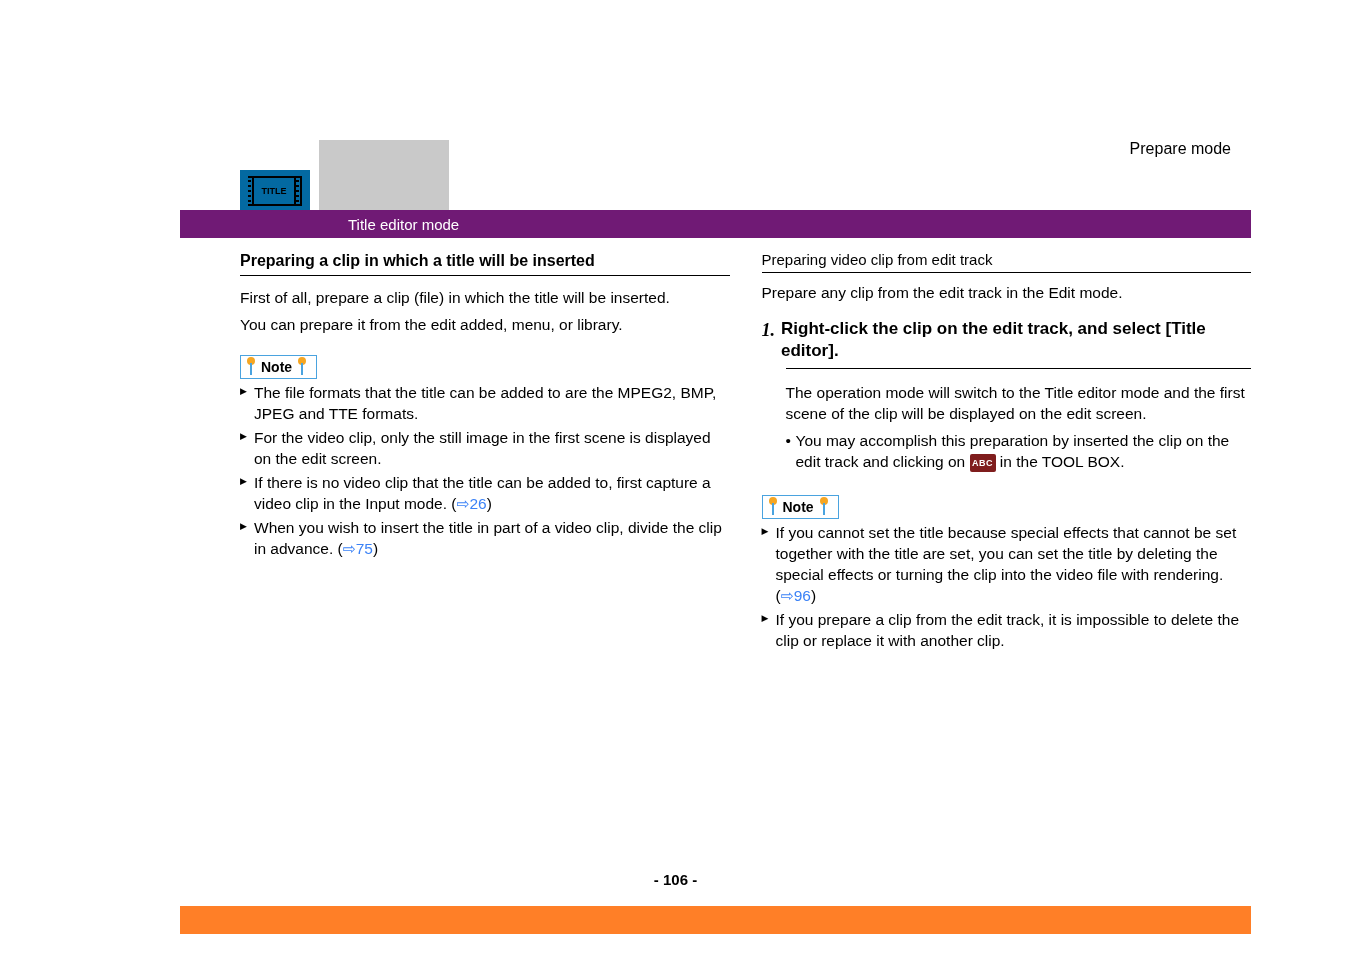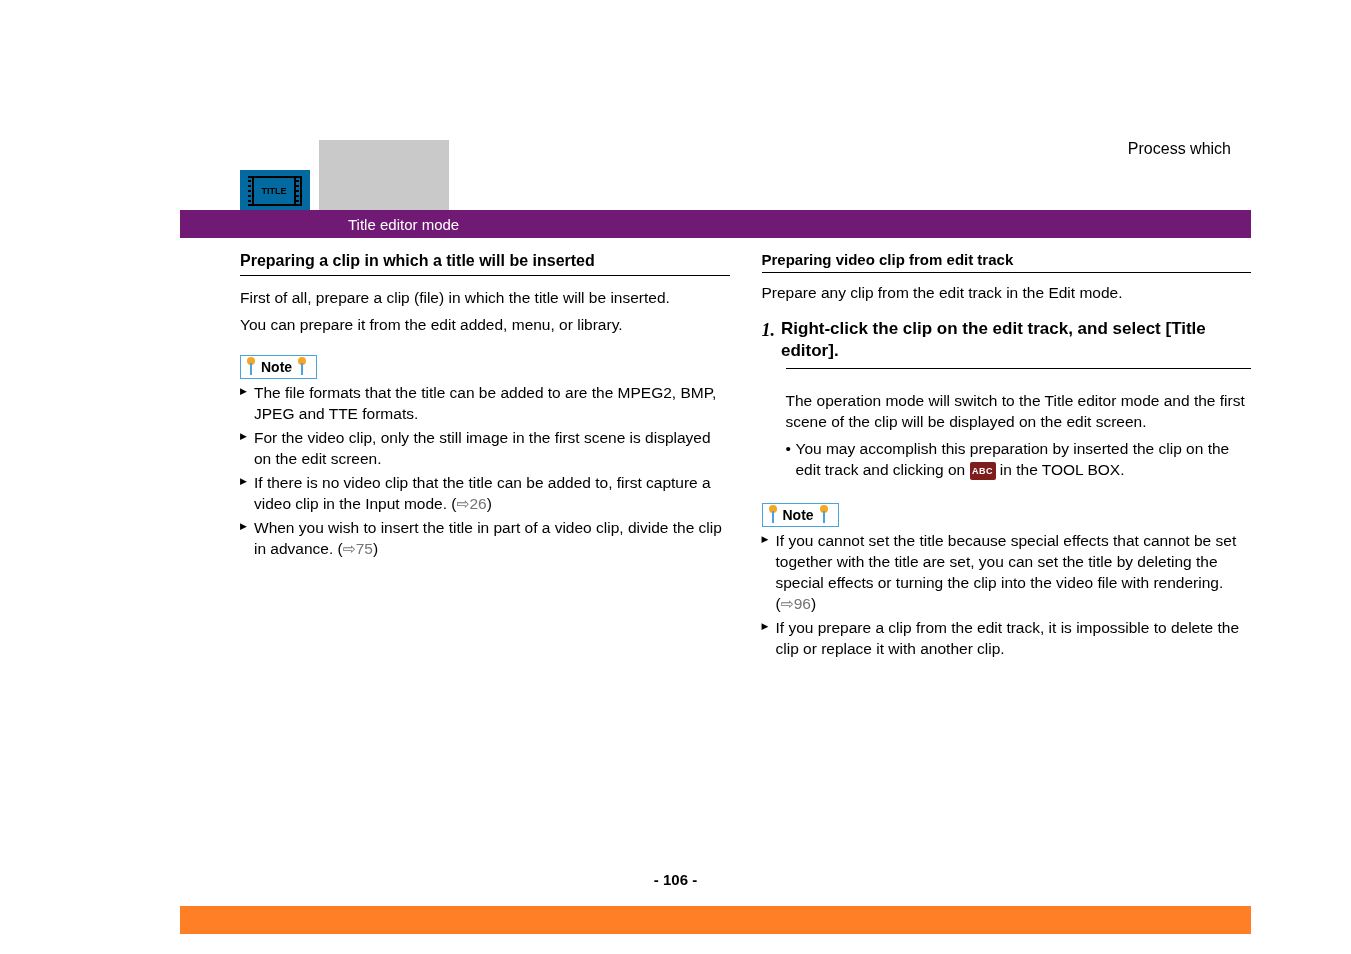--- a/index.html
+++ b/index.html
@@ -98,21 +98,21 @@
   }
   .col h3.heading {
     font-size: 16px;
     font-weight: bold;
     border-bottom: 1.5px solid #000;
     padding-bottom: 3px;
     margin-bottom: 12px;
   }
   .col h4.subheading {
     font-size: 15px;
-    font-weight: bold;
+    font-weight: normal;
     border-bottom: 1px solid #000;
     padding-bottom: 2px;
     margin-bottom: 10px;
   }
   .col p { margin-bottom: 6px; }
   .note-box {
     display: inline-flex;
     align-items: center;
     border: 1.5px solid #4aa3df;
     padding: 1px 4px 1px 0;
@@ -138,42 +138,42 @@
     margin-bottom: 3px;
   }
   .bullet-list li::before {
     content: "▶";
     position: absolute;
     left: 0;
     top: 2px;
     font-size: 9px;
     color: #000;
   }
-  .link { color: #737373; }
+  .link { color: #3b82f6; }
   .step {
     display: flex;
     margin-top: 14px;
     margin-bottom: 6px;
   }
   .step-num {
     font-style: italic;
     font-weight: bold;
     font-size: 18px;
     margin-right: 6px;
     font-family: 'Times New Roman', serif;
   }
   .step-text {
     font-weight: bold;
     font-size: 17px;
     line-height: 1.3;
   }
   .step-body {
     border-top: 1px solid #000;
     margin-left: 24px;
-    padding-top: 22px;
+    padding-top: 14px;
     margin-bottom: 8px;
   }
   .sub-bullet {
     padding-left: 10px;
     position: relative;
   }
   .sub-bullet::before {
     content: "•";
     position: absolute;
     left: 0;
@@ -230,21 +230,21 @@
         <span></span>
         <span></span>
         <span></span>
         <span></span>
         <span></span>
       </div>
   </div>
 </div>
 
 <div class="header-area">
-  <div class="process-mode">Process which</div>
+  <div class="process-mode">Prepare mode</div>
 </div>
 
 <div class="orange-bar">
   <span>Title editor mode</span>
 </div>
 
 <div class="content-area">
 
   <div class="col">
     <h3 class="heading">Preparing a clip in which a title will be inserted</h3>

